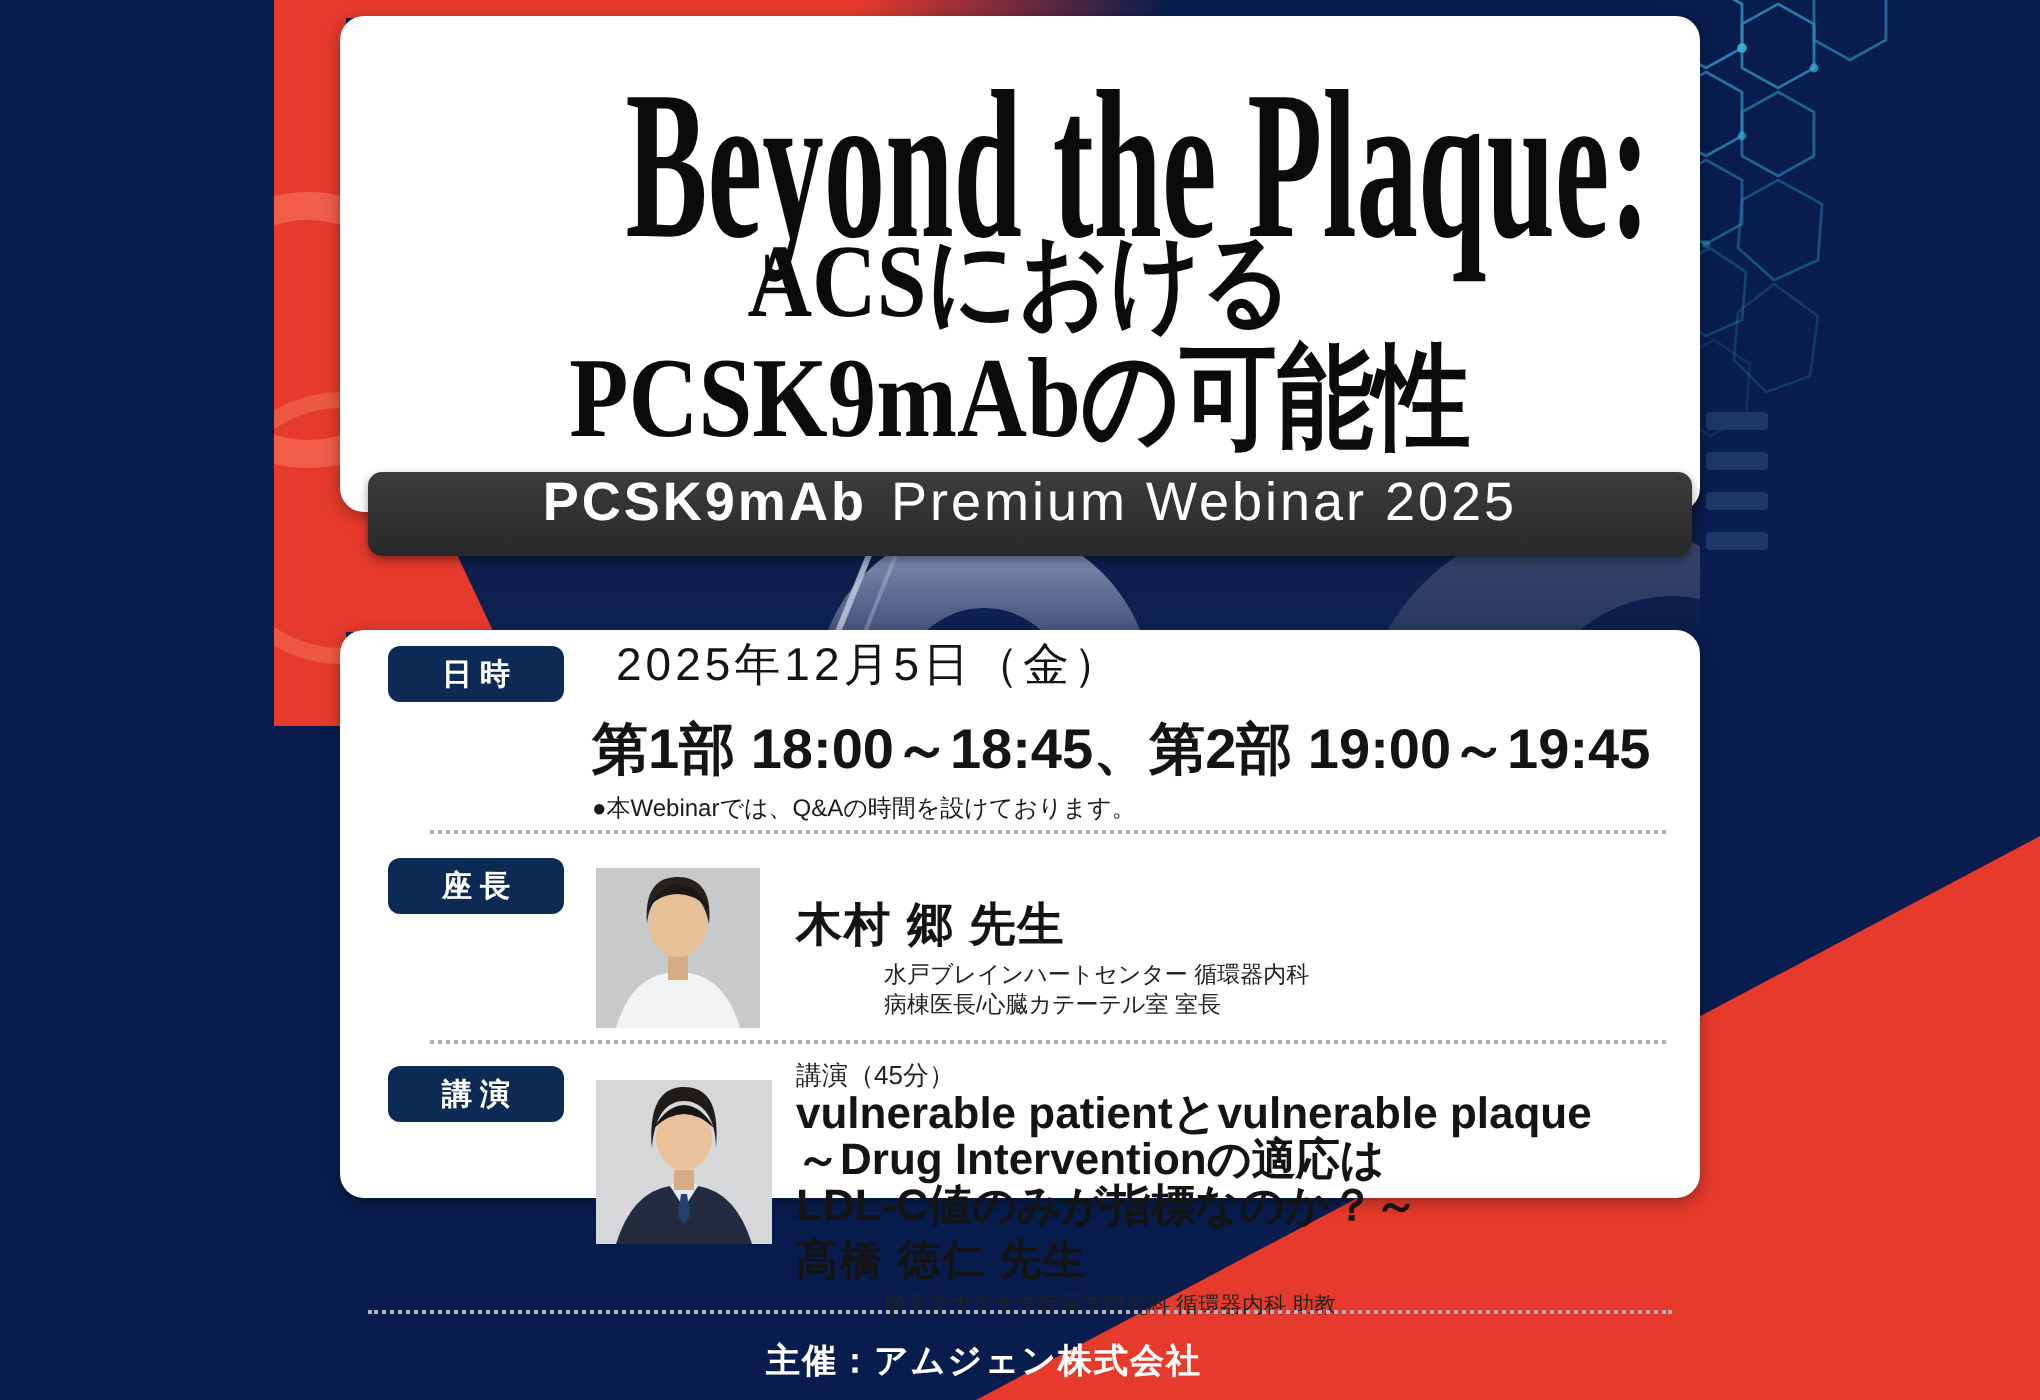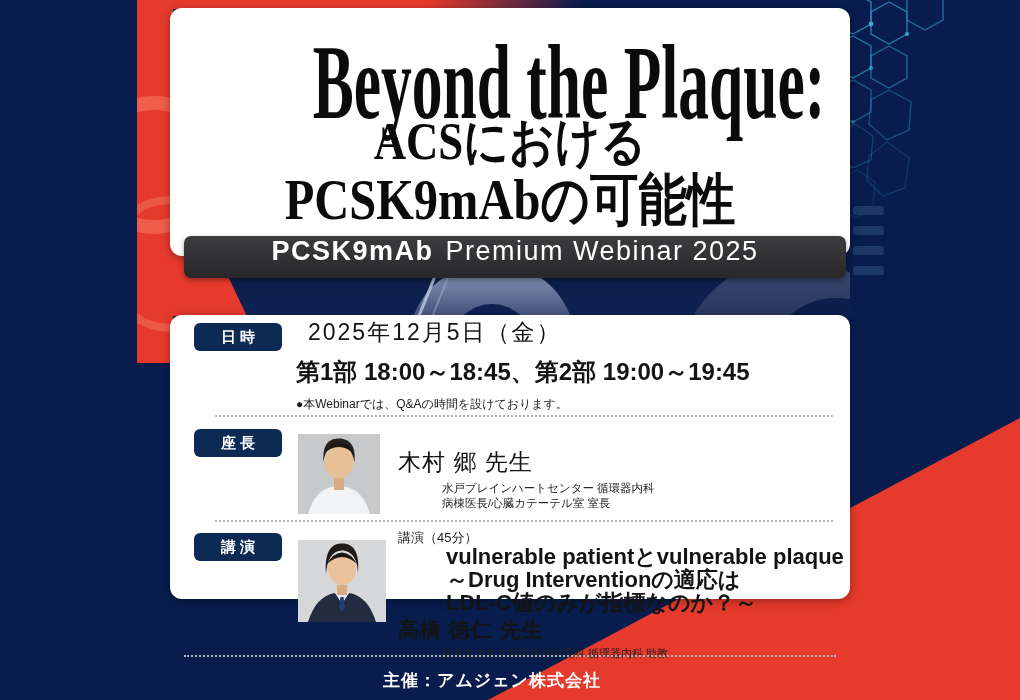--- a/index.html
+++ b/index.html
@@ -65,32 +65,32 @@
   #content-panel{left:170px;top:315px;width:680px;height:284px;background:#fff;border-radius:12px;
     box-shadow:0 2px 8px rgba(0,0,0,.35);}
 
   .badge{position:absolute;left:24px;width:88px;height:28px;background:var(--badge);border-radius:6px;
     color:#fff;font-size:15px;font-weight:bold;letter-spacing:4px;
     display:flex;align-items:center;justify-content:center;padding-left:4px;box-sizing:border-box;}
   .divider{position:absolute;border-top:2px dotted #adb3bd;height:0;}
 
   #date-text{position:absolute;left:126px;top:2px;font-size:23px;font-weight:normal;color:var(--textdark);
     letter-spacing:2px;white-space:nowrap;margin-left:12px;}
-  #sessions-text{position:absolute;left:126px;top:41px;font-size:24px;font-weight:bold;color:var(--textdark);
+  #sessions-text{position:absolute;left:126px;top:41px;font-size:28px;font-weight:bold;color:var(--textdark);
     white-space:nowrap;}
   .note{position:absolute;left:126px;font-size:12px;color:#1a1a1a;white-space:nowrap;line-height:14px;}
 
   .photo{position:absolute;left:128px;overflow:hidden;}
-  #chair-name{position:absolute;left:228px;top:132px;font-size:23px;font-weight:normal;color:var(--textdark);
+  #chair-name{position:absolute;left:228px;top:132px;font-size:23px;font-weight:bold;color:var(--textdark);
     letter-spacing:1px;white-space:nowrap;}
   .aff{position:absolute;left:228px;font-size:11.5px;color:#222;white-space:nowrap;line-height:15px;margin-left:44px;}
 
   #lecture-duration{position:absolute;left:228px;top:214px;font-size:13px;color:#222;white-space:nowrap;text-align:right;}
   .lec-title{position:absolute;left:228px;font-size:22px;font-weight:bold;color:var(--textdark);
-    white-space:nowrap;line-height:22px;margin-left:48px;}
+    white-space:nowrap;line-height:22px;}
   #speaker-name{position:absolute;left:228px;top:301px;font-size:21px;font-weight:bold;color:var(--textdark);
     letter-spacing:1px;white-space:nowrap;}
 
   #organizer{left:0;top:669px;width:984px;text-align:center;color:#fff;
     font-size:17px;font-weight:bold;letter-spacing:1px;}
 </style>
 </head>
 <body>
 
 <div id="page">

